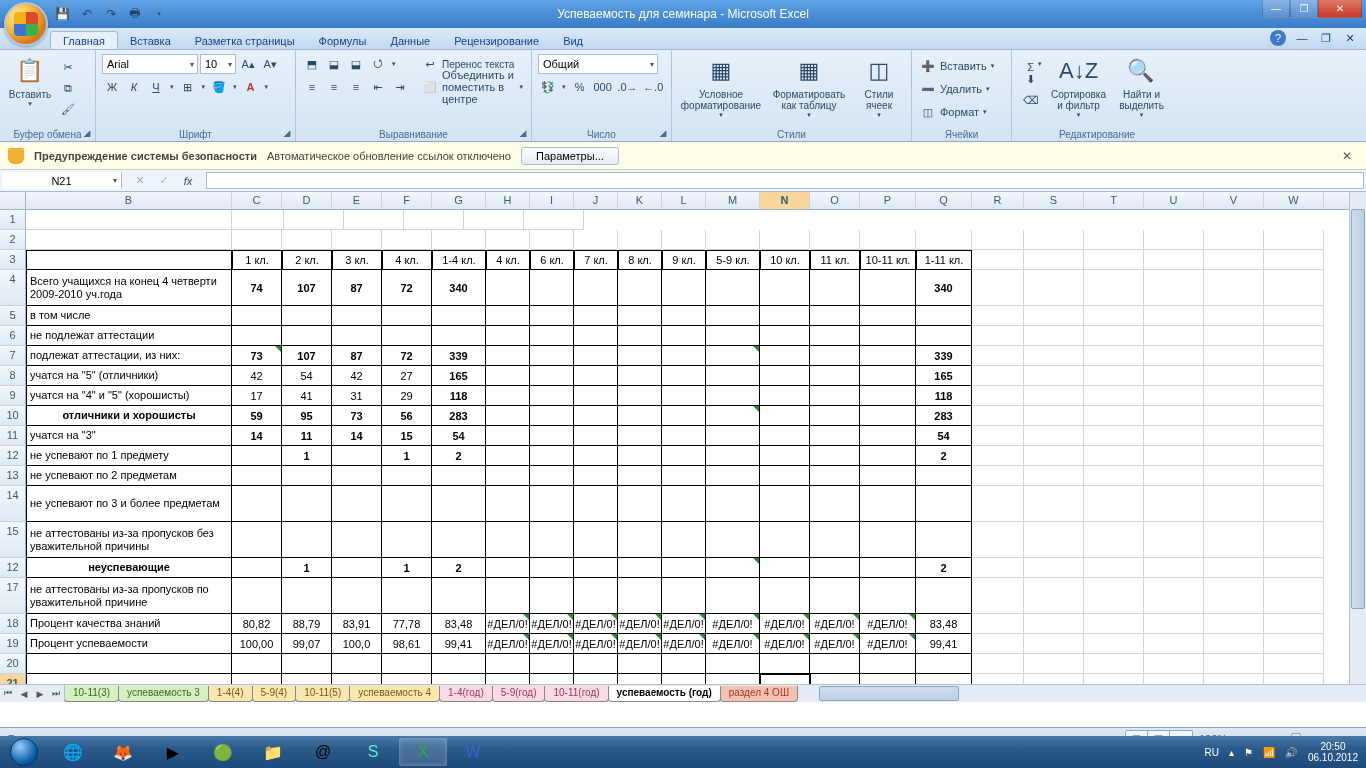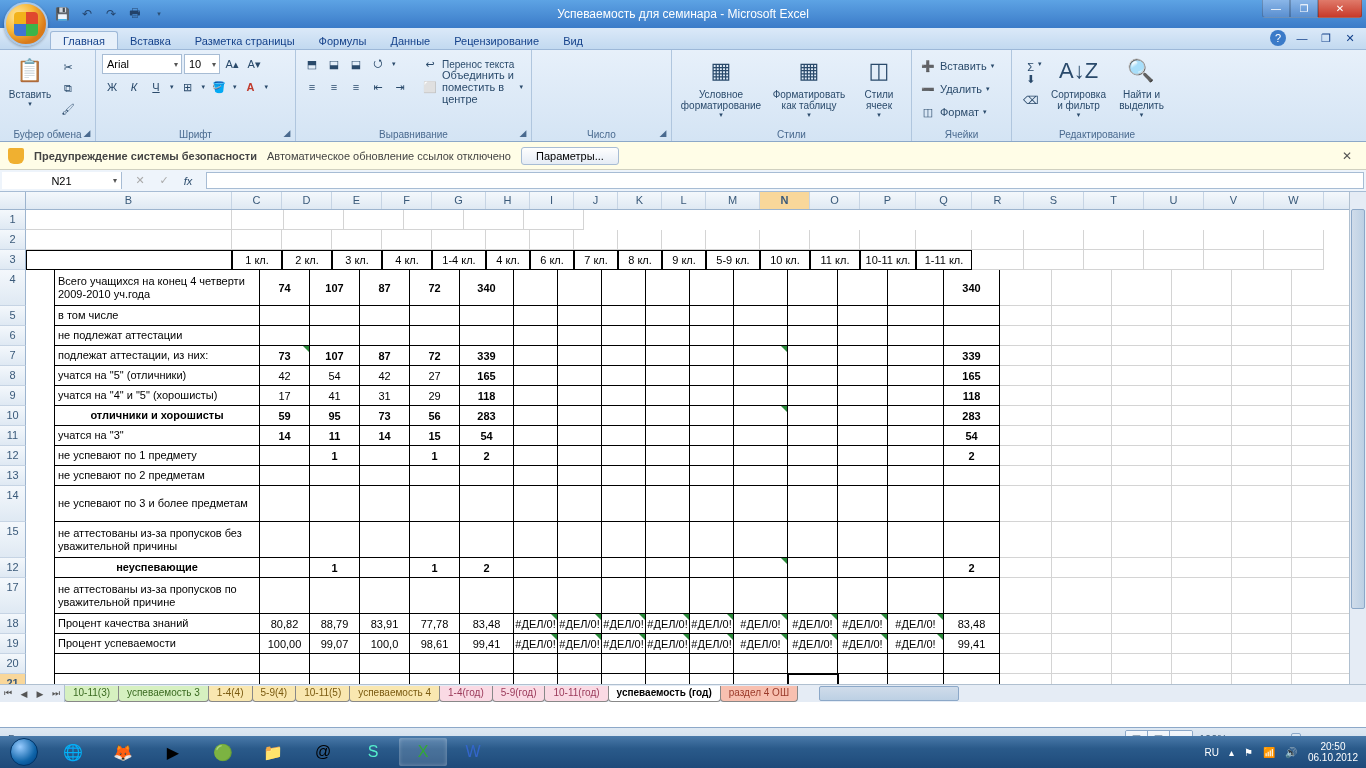--- a/index.html
+++ b/index.html
@@ -80,21 +80,21 @@
 .rowhead { width:26px; background:linear-gradient(#f4f8fc,#dfe9f3); border-right:1px solid #9db4ce; border-bottom:1px solid #c6d4e4; text-align:center; line-height:19px; color:#3a5a7a; flex-shrink:0; }
 .rowhead.sel { background:#f9d79a; font-weight:bold; }
 .cell { border-right:1px solid #d4d4d4; border-bottom:1px solid #d4d4d4; padding: 0 3px; overflow:hidden; white-space:nowrap; display:flex; align-items:center; flex-shrink:0; }
 .cell.bb { border-bottom:1px solid #000; }
 .cell.br { border-right:1px solid #000; }
 .cell.bl { border-left:1px solid #000; }
 .cell.c { justify-content:center; }
 .cell.bold { font-weight:bold; }
 .cell.active { outline:2px solid #000; outline-offset:-1px; background:#fff; z-index:2; position:relative; }
 .cell.head { border:1px solid #000; justify-content:center; }
-.cell.wrap { white-space:normal; line-height:1.15;margin-left:28px; }
+.cell.wrap { white-space:normal; line-height:1.15; }
 .cell .tri { position:absolute; width:0; height:0; border-style:solid; }
 .tri-green { top:0; right:0; border-width:0 6px 6px 0; border-color: transparent #2a8a3a transparent transparent; }
 
 
 .statusbar { position:absolute; bottom:19px; left:0; right:0; height:22px; background:linear-gradient(#dfe9f3,#c8d8ea); border-top:1px solid #8ca8c8; display:flex; align-items:center; font-size:11px; color:#3a5a7a; padding:0 8px; }
 .statusbar .right { margin-left:auto; display:flex; align-items:center; gap:6px; }
 .viewbtns { display:flex; border:1px solid #8ca8c8; border-radius:2px; overflow:hidden; }
 .viewbtns span { width:22px; height:16px; display:flex; align-items:center; justify-content:center; font-size:10px; background:linear-gradient(#f4f8fc,#dfe9f3); border-right:1px solid #8ca8c8; }
 .viewbtns span:last-child{border-right:none;}
 .zoom-slider { width:100px; height:4px; background:#a8bcd4; position:relative; border-radius:2px; }
@@ -165,21 +165,21 @@
         <div class="smallbtn">🖌</div>
       </div>
     </div>
     <div class="group-label">Буфер обмена</div>
     <div class="dlg-launch">◢</div>
   </div>
 
   <div class="group" style="width:200px">
     <div class="stackcol" style="width:100%">
       <div class="smallrow">
-        <div class="combo" style="width:80px">Arial</div>
+        <div class="combo" style="width:96px">Arial</div>
         <div class="combo" style="width:36px">10</div>
         <div class="smallbtn">A▴</div>
         <div class="smallbtn">A▾</div>
       </div>
       <div class="smallrow">
         <div class="smallbtn bold">Ж</div>
         <div class="smallbtn" style="font-style:italic">К</div>
         <div class="smallbtn" style="text-decoration:underline">Ч</div>
         <span class="dd-arrow">▾</span>
         <div class="smallbtn">⊞</div>
@@ -222,20 +222,33 @@
           <span style="font-size:11px;color:#2a4a6b">Объединить и поместить в центре</span>
           <span class="dd-arrow">▾</span>
         </div>
       </div>
     </div>
     <div class="group-label">Выравнивание</div>
     <div class="dlg-launch">◢</div>
   </div>
 
   <div class="group" style="width:140px">
+    <div class="stackcol" style="width:100%">
+      <div class="smallrow">
+          <div class="combo" style="width:120px">Общий</div>
+        </div>
+      <div class="smallrow">
+        <div class="smallbtn">💱</div>
+          <span class="dd-arrow">▾</span>
+        <div class="smallbtn">%</div>
+        <div class="smallbtn">000</div>
+        <div class="smallbtn">.0→</div>
+        <div class="smallbtn">←.0</div>
+      </div>
+    </div>
     <div class="group-label">Число</div>
     <div class="dlg-launch">◢</div>
   </div>
 
   <div class="group" style="width:240px">
     <div class="group-content">
       <div class="bigbtn" style="width:86px">
         <div class="ico">▦</div>
         <span>Условное форматирование</span>
           <span class="dd-arrow">▾</span>

